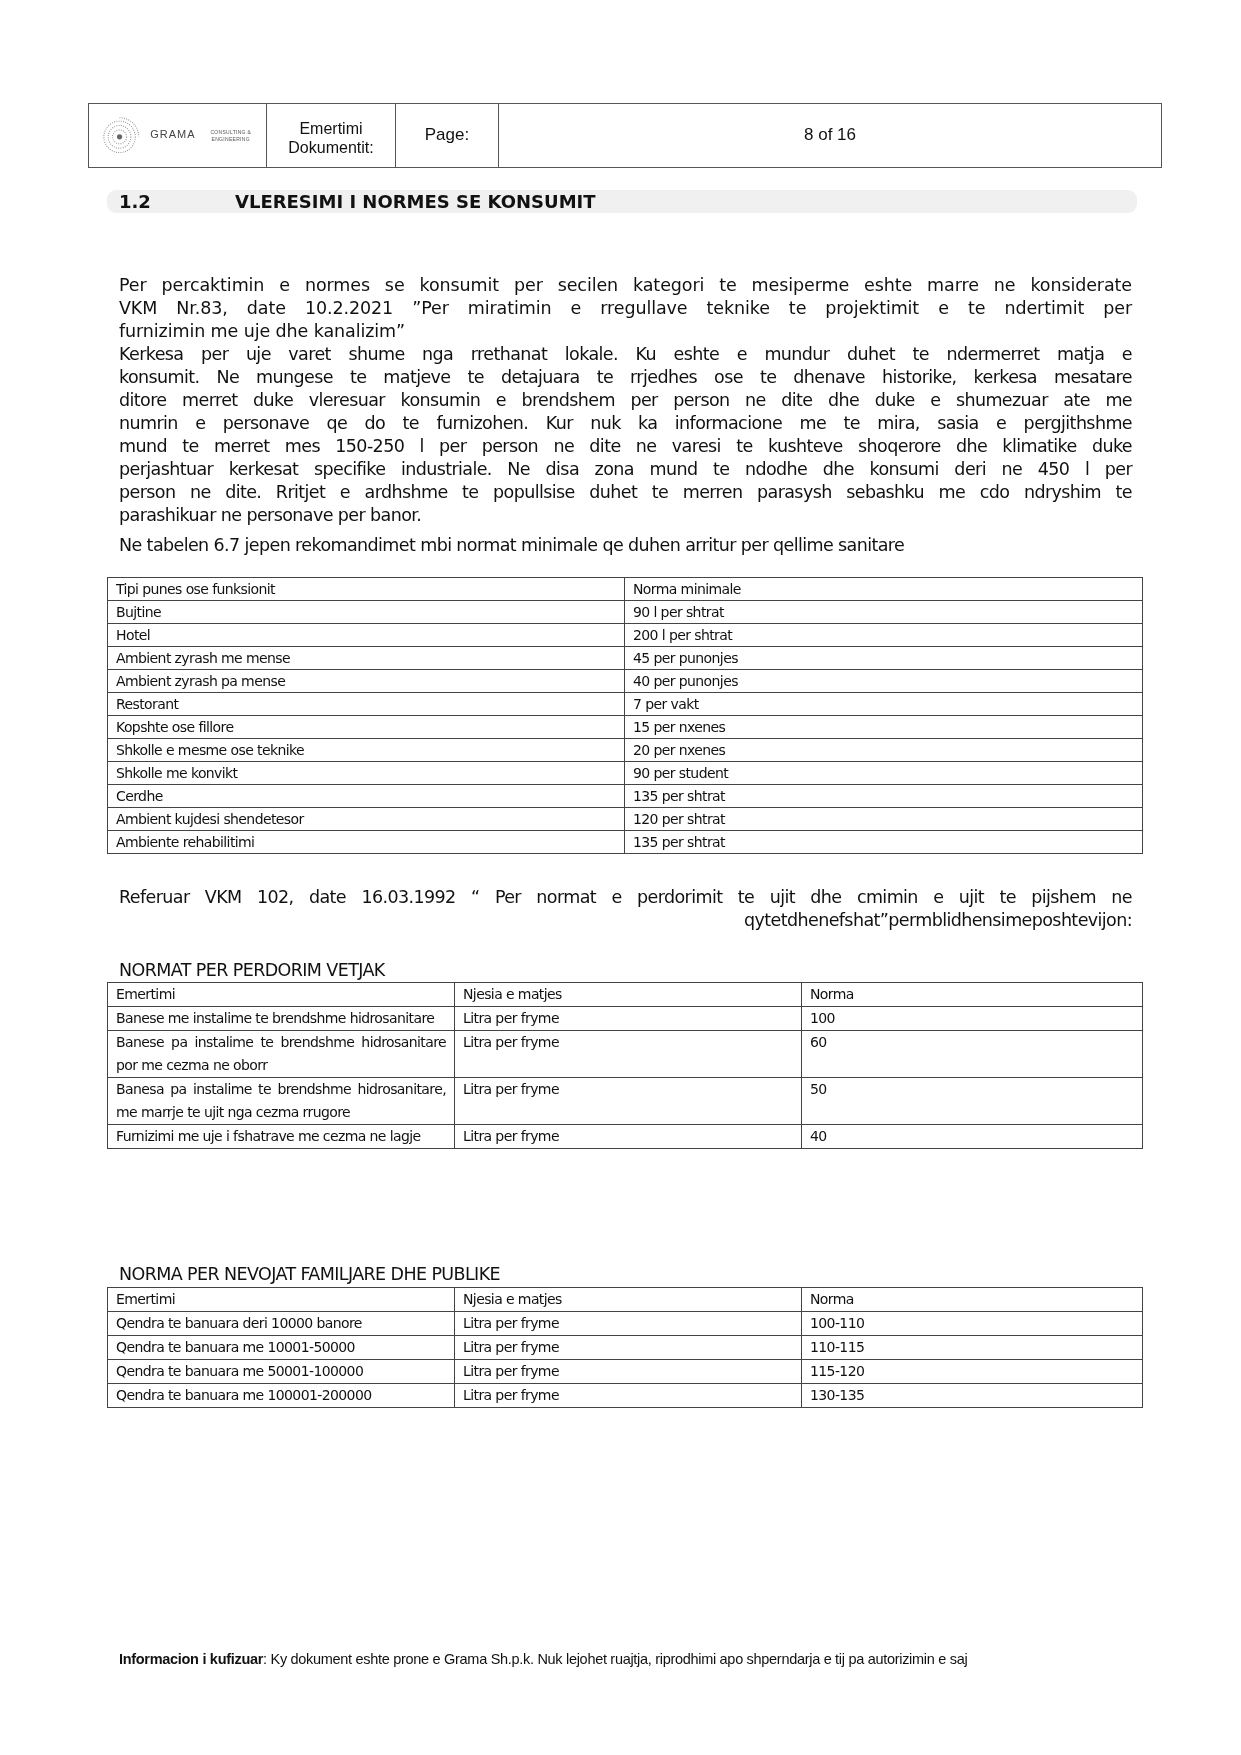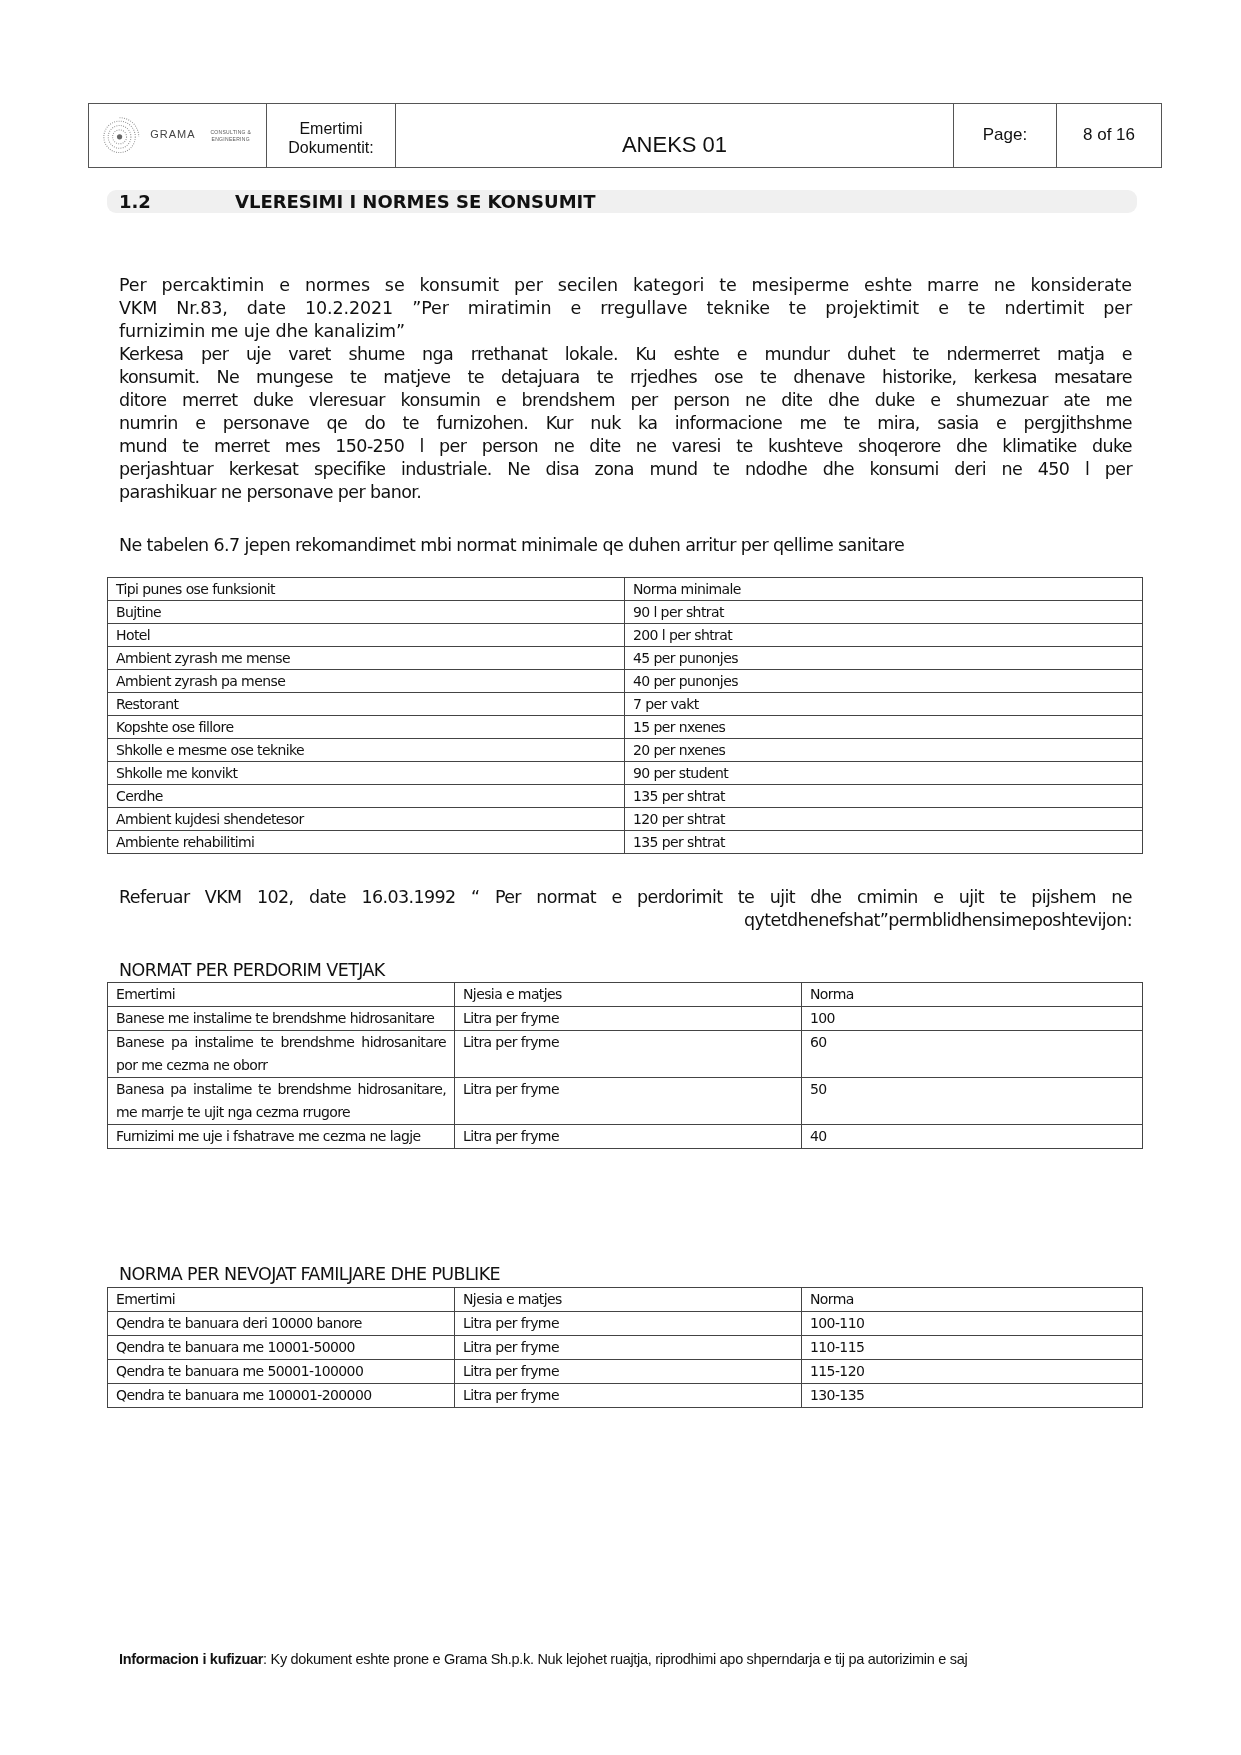--- a/index.html
+++ b/index.html
@@ -74,21 +74,20 @@
       </svg>
       <div class="logo-name">GRAMA</div>
       <div class="logo-sub">CONSULTING &amp; ENGINEERING</div>
     </div>
     <div class="hc-label">
       <div>
         <div>Emertimi</div>
         <div>Dokumentit:</div>
       </div>
     </div>
-    <div class="hc-title">ANEKS 01</div>
     <div class="hc-page">Page:</div>
     <div class="hc-pnum">8 of 16</div>
   </div>
 
   <div class="sec">
     <span class="sec-num">1.2</span>
     <span>VLERESIMI I NORMES SE KONSUMIT</span>
   </div>
 
   <div class="txt" style="top:250px;">
@@ -97,20 +96,21 @@
     <div class="line">furnizimin me uje dhe kanalizim”</div>
   </div>
 
   <div class="txt cond" style="top:343px;">
     <div class="line" style="text-align-last:justify;">Kerkesa per uje varet shume nga rrethanat lokale. Ku eshte e mundur duhet te ndermerret matja e</div>
     <div class="line" style="text-align-last:justify;">konsumit. Ne mungese te matjeve te detajuara te rrjedhes ose te dhenave historike, kerkesa mesatare</div>
     <div class="line" style="text-align-last:justify;">ditore merret duke vleresuar konsumin e brendshem per person ne dite dhe duke e shumezuar ate me</div>
     <div class="line" style="text-align-last:justify;">numrin e personave qe do te furnizohen. Kur nuk ka informacione me te mira, sasia e pergjithshme</div>
     <div class="line" style="text-align-last:justify;">mund te merret mes 150-250 l per person ne dite ne varesi te kushteve shoqerore dhe klimatike duke</div>
     <div class="line" style="text-align-last:justify;">perjashtuar kerkesat specifike industriale. Ne disa zona mund te ndodhe dhe konsumi deri ne 450 l per</div>
+    <div class="line" style="text-align-last:justify;">person ne dite. Rritjet e ardhshme te popullsise duhet te merren parasysh sebashku me cdo ndryshim te</div>
     <div class="line">parashikuar ne personave per banor.</div>
   </div>
 
   <div class="cap" style="top:534px;">Ne tabelen 6.7 jepen rekomandimet mbi normat minimale qe duhen arritur per qellime sanitare</div>
 
   <table class="t1">
     <tbody>
         <tr>
       <td style="width:500px;">Tipi punes ose funksionit</td>
       <td>Norma minimale</td>

